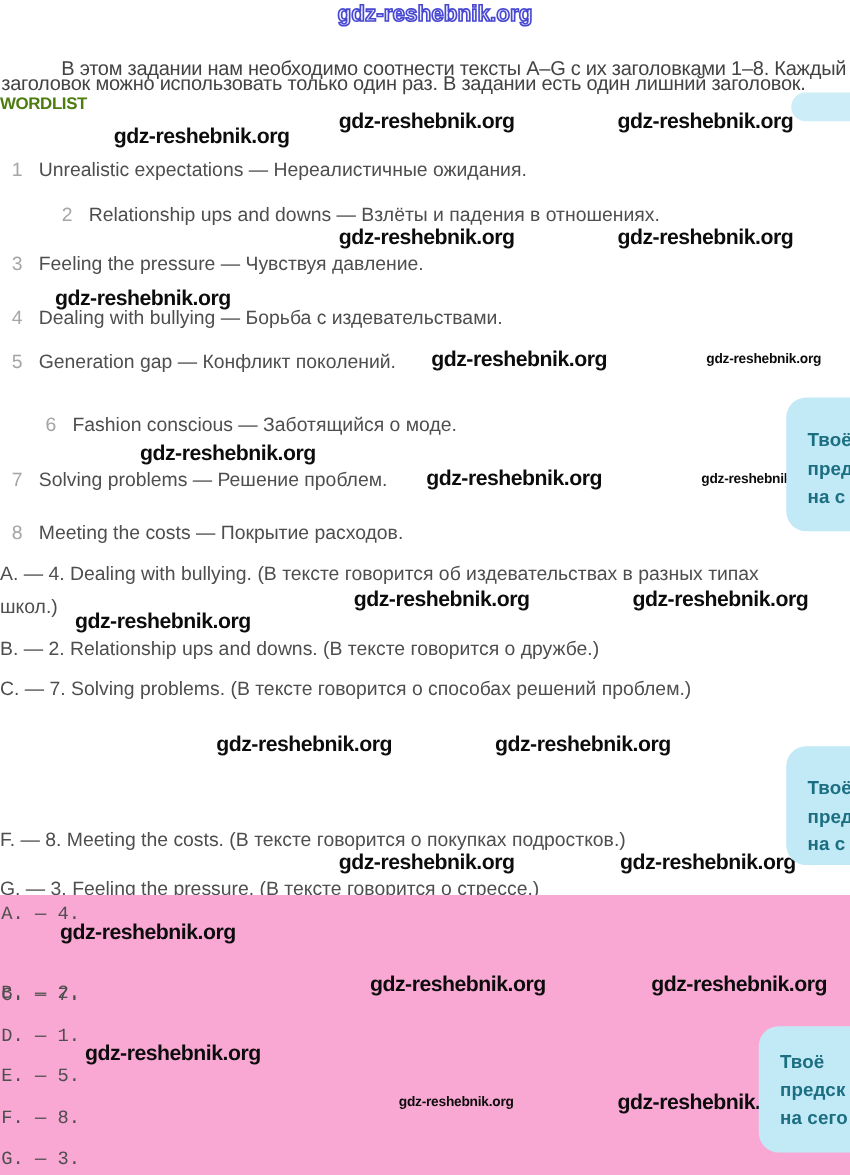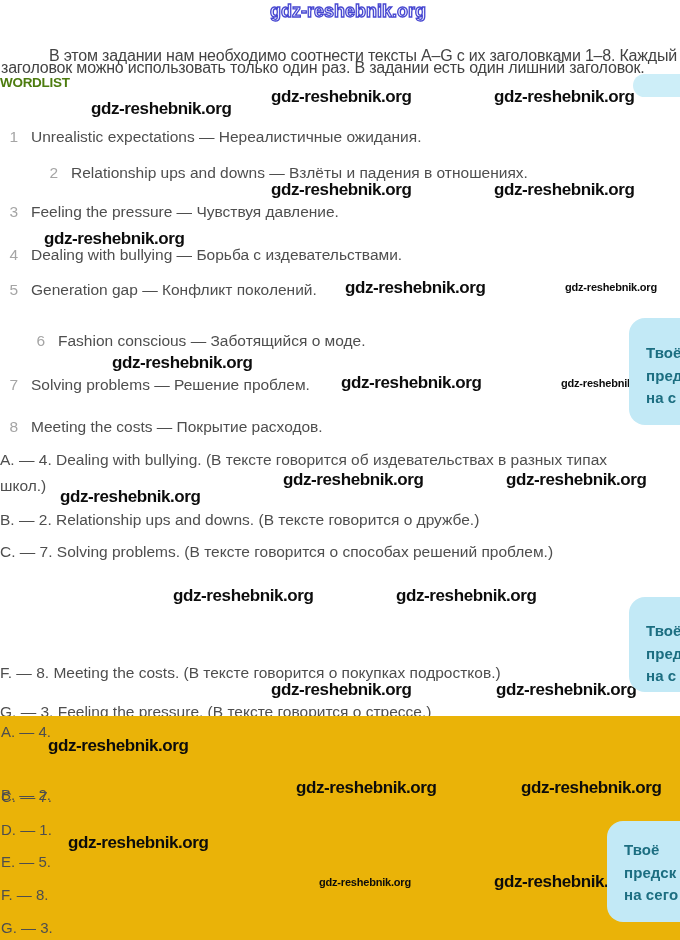--- a/index.html
+++ b/index.html
@@ -96,21 +96,21 @@
   <div class="ans" style="top:539px;">
     <div class="ans-line">C. — 7. Solving problems. (В тексте говорится о способах решений проблем.)</div>
   </div>
   <div class="ans" style="top:660px;">
     <div class="ans-line">F. — 8. Meeting the costs. (В тексте говорится о покупках подростков.)</div>
   </div>
   <div class="ans" style="top:699px;">
     <div class="ans-line">G. — 3. Feeling the pressure. (В тексте говорится о стрессе.)</div>
   </div>
 
-  <div class="summary" style="background:#eab308;">
+  <div class="summary" style="background:#f9a8d4;font-family:Liberation Mono, monospace;">
     <div class="short" style="top:8px;">A. — 4.</div>
     <div class="short" style="top:41px;margin-top:30px;">B. — 2.</div>
     <div class="short" style="top:73px;">C. — 7.</div>
     <div class="short" style="top:106px;">D. — 1.</div>
     <div class="short" style="top:138px;">E. — 5.</div>
     <div class="short" style="top:171px;">F. — 8.</div>
     <div class="short" style="top:204px;">G. — 3.</div>
   </div>
 
   <div class="wm" style="left:255px;top:88px;">gdz-reshebnik.org</div>

